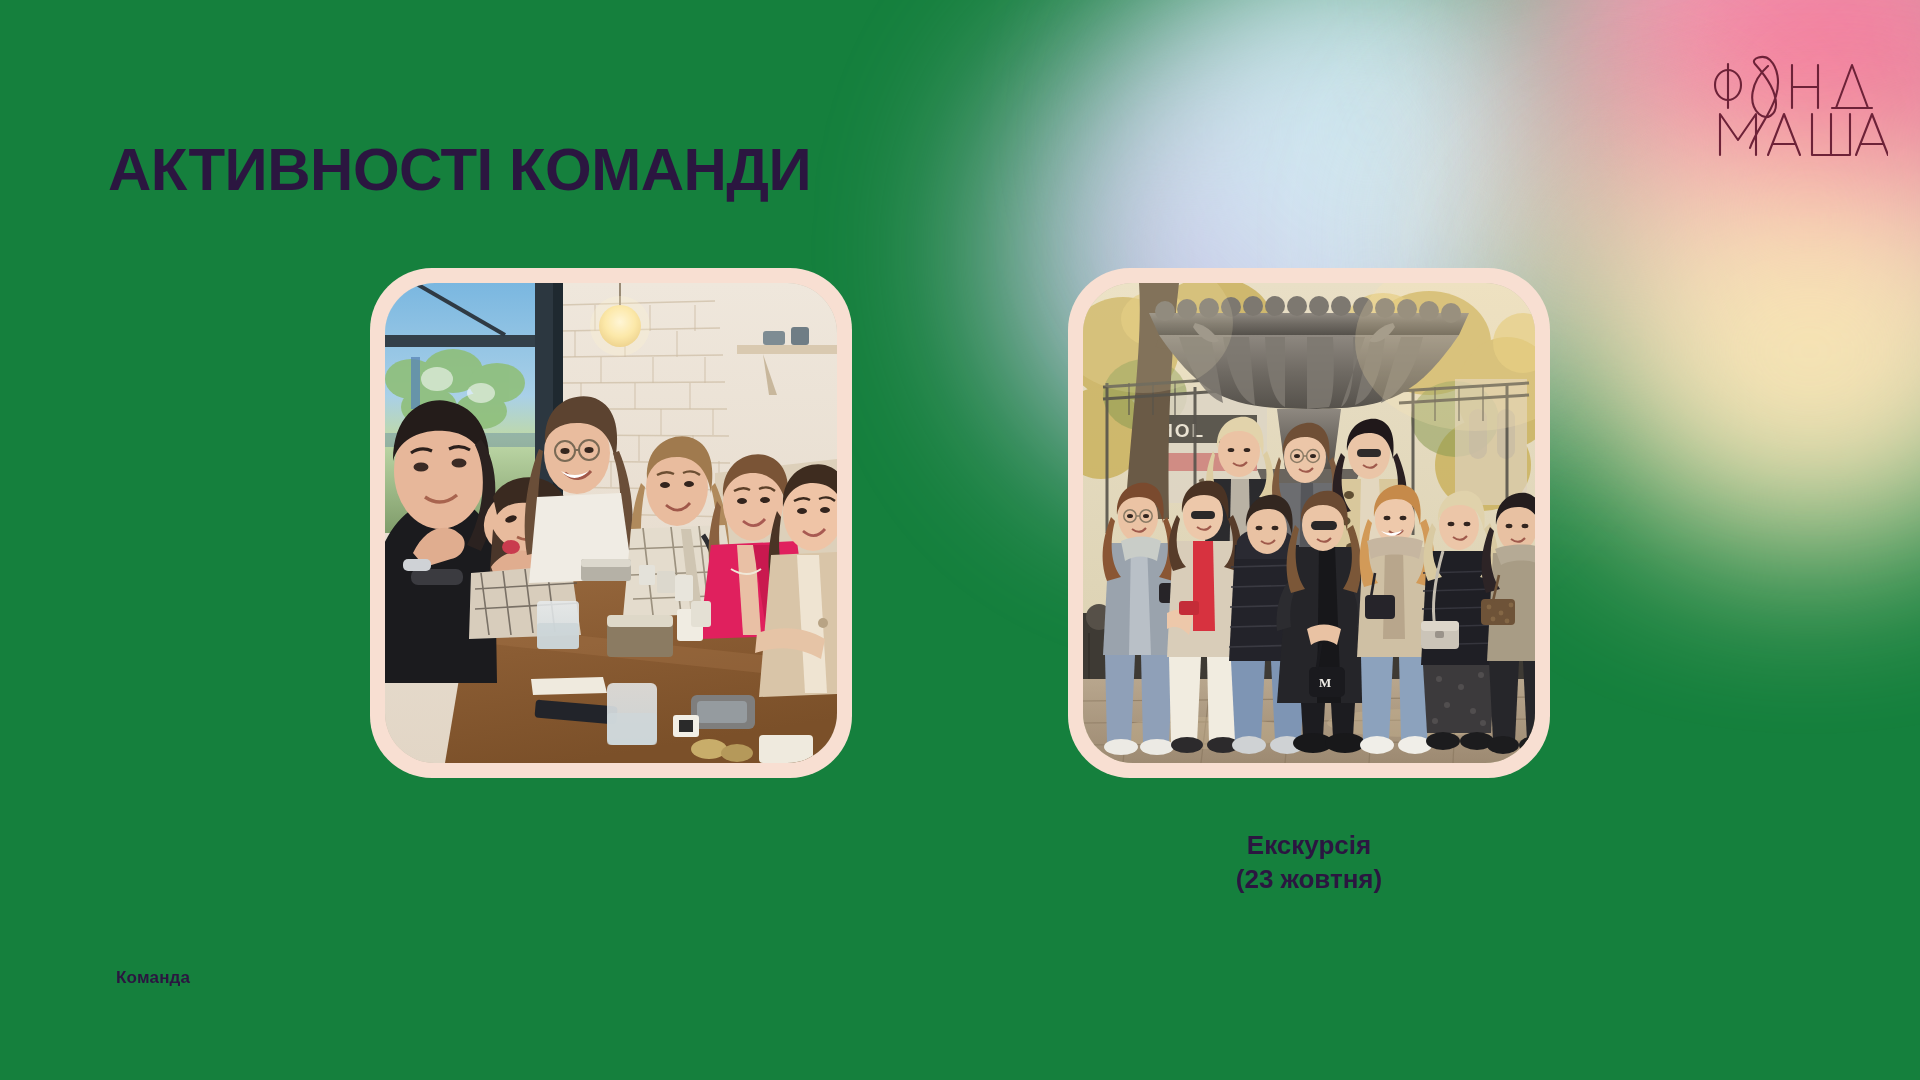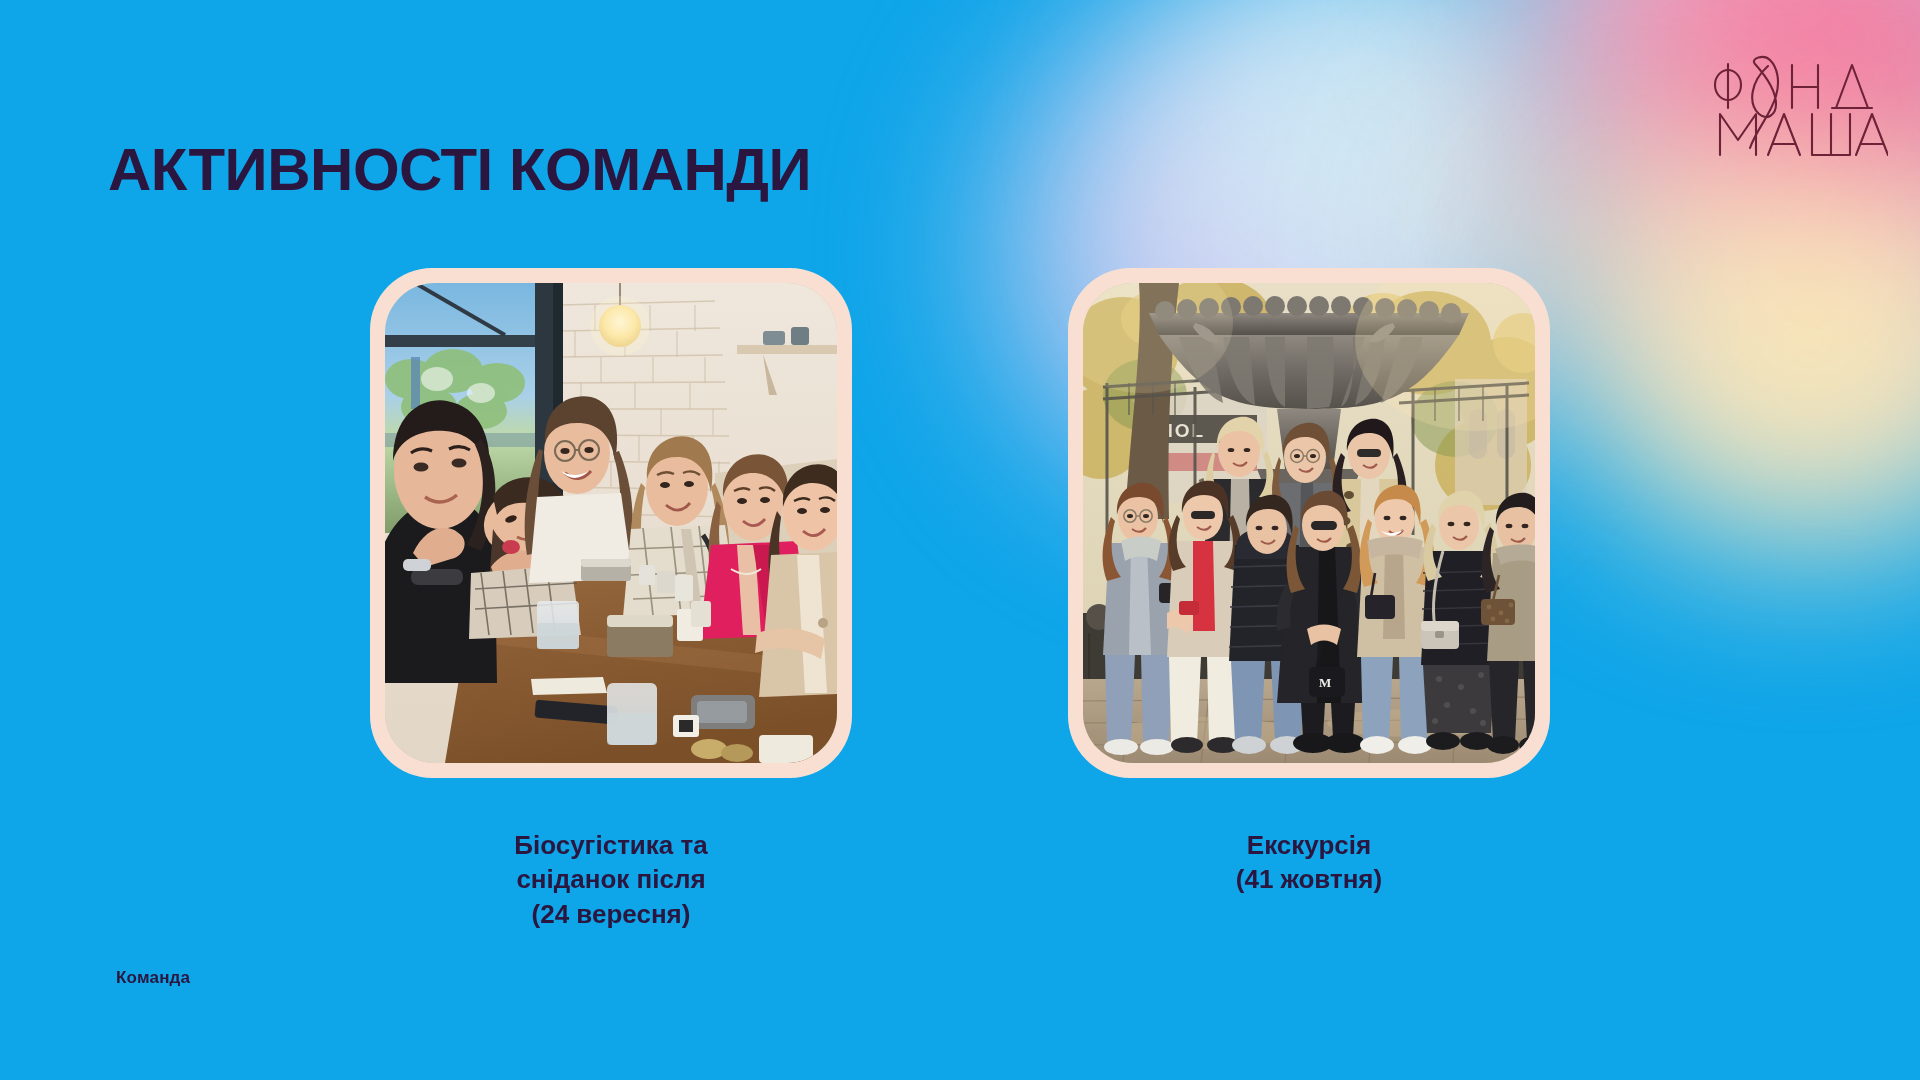--- a/index.html
+++ b/index.html
@@ -12,21 +12,21 @@
     height: 1080px;
     overflow: hidden;
     position: relative;
     font-family: "Liberation Sans", sans-serif;
     -webkit-font-smoothing: antialiased;
   }
 
   #slide {
     position: absolute;
     inset: 0;
-    background: #0ea5e9;
+    background: #15803d;
     overflow: hidden;
   }
 
   
   .blob-layer {
     position: absolute;
     top: -260px;
     right: -180px;
     width: 1320px;
     height: 760px;
@@ -405,23 +405,20 @@
         <rect x="306" y="412" width="64" height="34" rx="6" fill="#7f868c" opacity=".85"></rect>
         <rect x="312" y="418" width="50" height="22" rx="4" fill="#9ba2a8" opacity=".8"></rect>
         <rect x="288" y="432" width="26" height="22" rx="3" fill="#f2efe6"></rect>
         <rect x="294" y="437" width="14" height="12" fill="#2a2a2a"></rect>
         <ellipse cx="324" cy="466" rx="18" ry="10" fill="#c8ad6a"></ellipse>
         <ellipse cx="352" cy="470" rx="16" ry="9" fill="#b5995a"></ellipse>
         <rect x="374" y="452" width="54" height="28" rx="4" fill="#efeade"></rect>
       </svg>
     </div>
   </div>
-  <div class="caption one">Біосугістика та
-сніданок після
-(24 вересня)</div>
 
   <div class="card two">
     <div class="photo">
       <svg viewBox="0 0 452 480" preserveAspectRatio="xMidYMid slice" xmlns="http://www.w3.org/2000/svg">
         <defs>
           <linearGradient id="p2sky" x1="0" y1="0" x2="0" y2="1">
             <stop offset="0" stop-color="#e9dfc6"></stop>
               <stop offset="1" stop-color="#d9cfae"></stop>
           </linearGradient>
           <linearGradient id="p2ground" x1="0" y1="0" x2="0" y2="1">
@@ -755,17 +752,17 @@
             <circle cx="424" cy="338" r="2.4"></circle>
         </g>
         <line x1="416" y1="292" x2="410" y2="318" stroke="#6e5338" stroke-width="2.6"></line>
 
         <ellipse cx="392" cy="58" rx="120" ry="90" fill="#ffe9b0" opacity=".22"></ellipse>
         <ellipse cx="60" cy="40" rx="90" ry="70" fill="#fff0c8" opacity=".16"></ellipse>
       </svg>
     </div>
   </div>
   <div class="caption two">Екскурсія
-(41 жовтня)</div>
+(23 жовтня)</div>
 
   <div id="footer-label">Команда</div>
 
 </div>
 
 </body></html>

